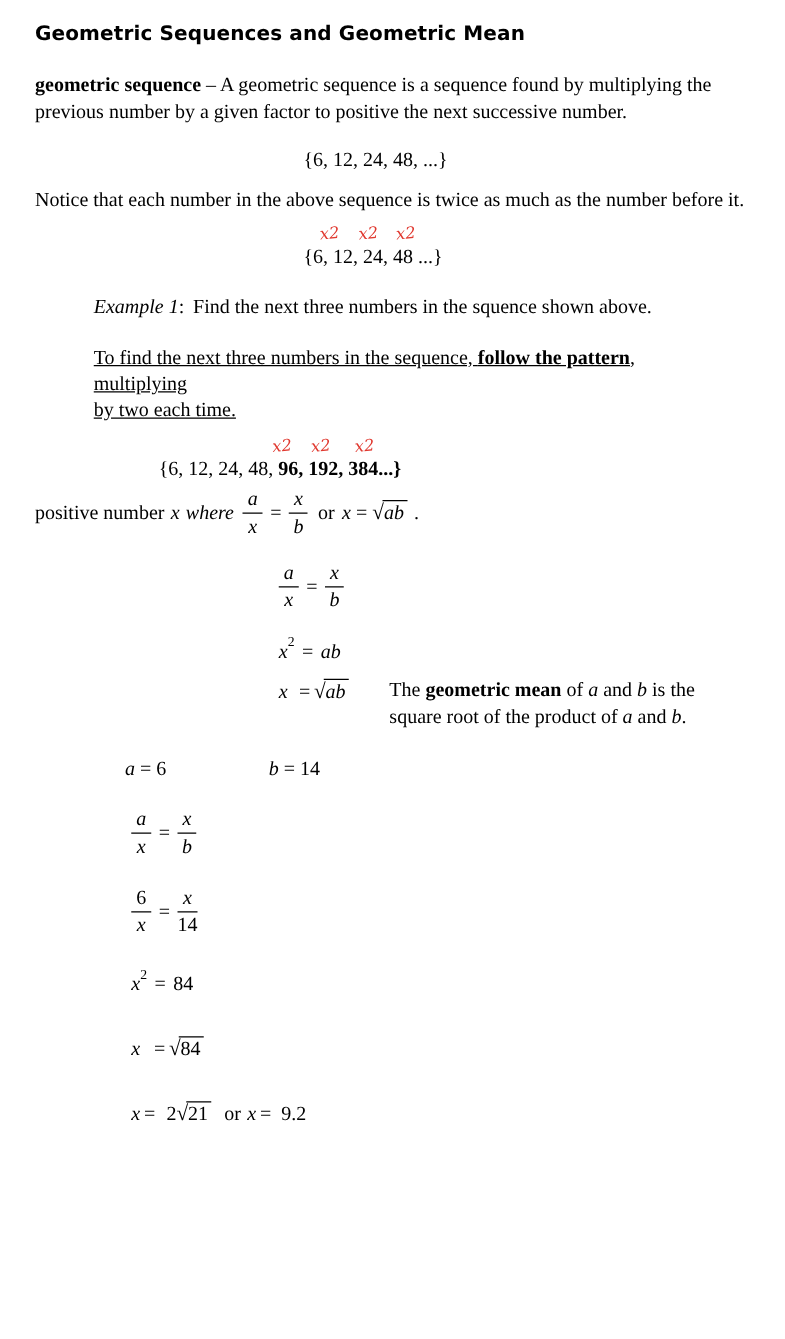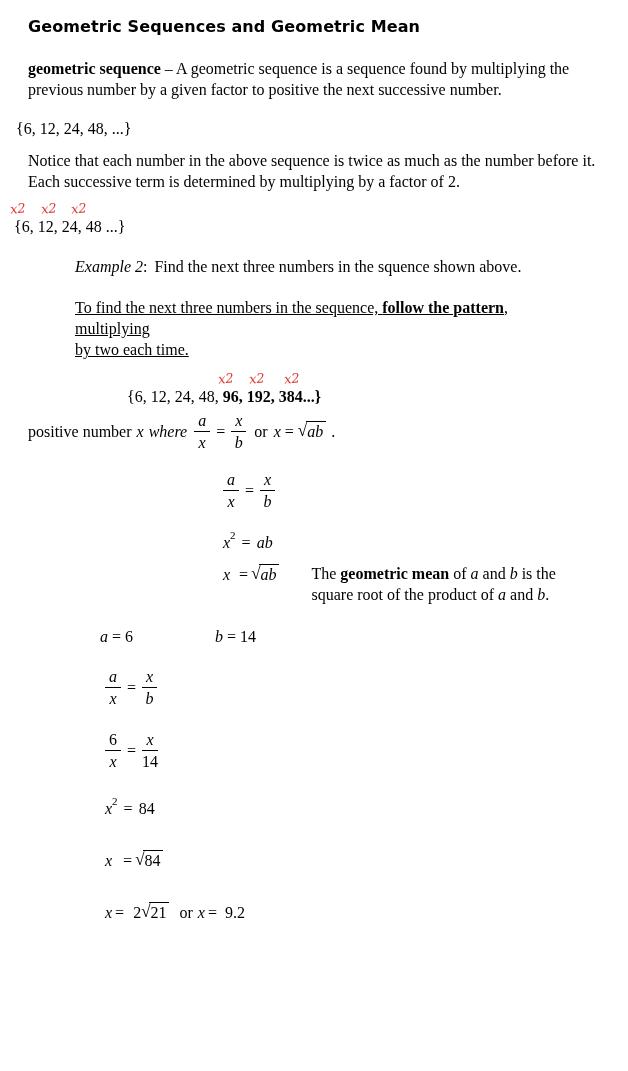--- a/index.html
+++ b/index.html
@@ -9,21 +9,21 @@
     font-family:"Liberation Serif", serif; font-size:16px; line-height:21px;
     padding:16px 28px 0 28px; overflow:hidden; position:relative;
   }
   .title {
     font-family:"DejaVu Sans", sans-serif; font-size:16px; line-height:21px;
     font-weight:bold; letter-spacing:0.1px;
   }
   .b { font-weight:bold; }
   .i { font-style:italic; }
   .para { }
-  .center-line { }
+  .center-line { text-align:center; }
   .nudge-left { position:relative; left:-18px; display:inline-block; }
   .ann-row { line-height:16px; height:16px; }
   .ann {
     font-family:"DejaVu Serif", serif; font-style:italic;
     font-size:13px; display:inline-block; transform:rotate(-5deg);
     color:var(--annotation-red, #e0382f);
   }
   .ann + .ann { margin-left:11px; }
   .indent-ex { margin-left:47px; }
   .label-gap { margin-left:7px; }
@@ -47,36 +47,36 @@
 <div class="page">
 
   <h1 class="title">Geometric Sequences and Geometric Mean</h1>
 
   <p class="para" style="margin-top:21px;"><span class="b">geometric sequence</span><span> – A geometric sequence is a sequence found by multiplying the</span><br><span>previous number by a given factor to positive the next successive number.</span></p>
 
   <div class="center-line" style="margin-top:18px;">
     <span class="nudge-left" style="left:-12px;">{6, 12, 24, 48, ...}</span>
   </div>
 
-  <p class="para" style="margin-top:11px;"><span>Notice that each number in the above sequence is twice as much as the number before it.</span><br><span>Each successive term is determined by multiplying by a factor of 2.</span></p>
+  <p class="para" style="margin-top:11px;"><span>Notice that each number in the above sequence is twice as much as the number before it.</span><br></p>
 
   <div class="center-line ann-row" style="margin-top:8px;">
     <span class="nudge-left">
       <span class="ann">x2</span>
       <span class="ann">x2</span>
       <span class="ann">x2</span>
     </span>
   </div>
 
   <div class="center-line">
     <span class="nudge-left" style="left:-14px;">{6, 12, 24, 48 ...}</span>
   </div>
 
   <p class="para indent-ex" style="margin-top:19px;">
-    <span class="i">Example 2</span><span>:</span><span class="label-gap">Find the next three numbers in the squence shown above.</span>
+    <span class="i">Example 1</span><span>:</span><span class="label-gap">Find the next three numbers in the squence shown above.</span>
   </p>
 
   <p class="para indent-ex" style="margin-top:20px; max-width:505px;text-decoration:underline;"><span>To find the next three numbers in the sequence, </span><span class="b">follow the pattern</span><span>, multiplying</span><br><span>by two each time.</span></p>
 
   <div class="ann-row" style="margin-top:10px; margin-left:190px;">
     <span class="ann">x2</span>
     <span class="ann">x2</span>
     <span class="ann" style="margin-left:16px;">x2</span>
   </div>
 

